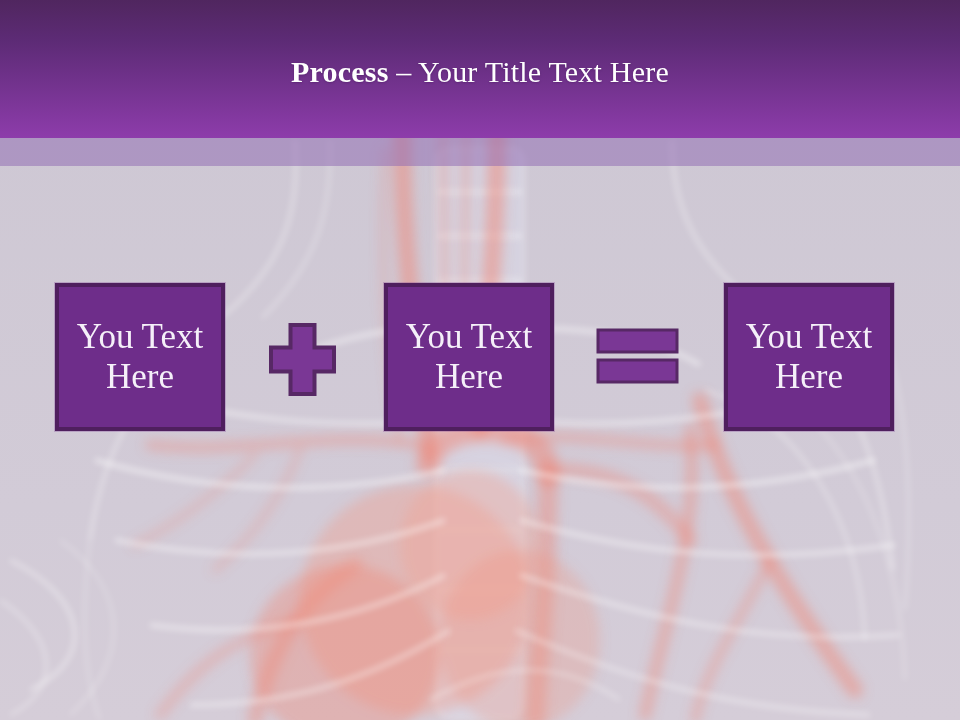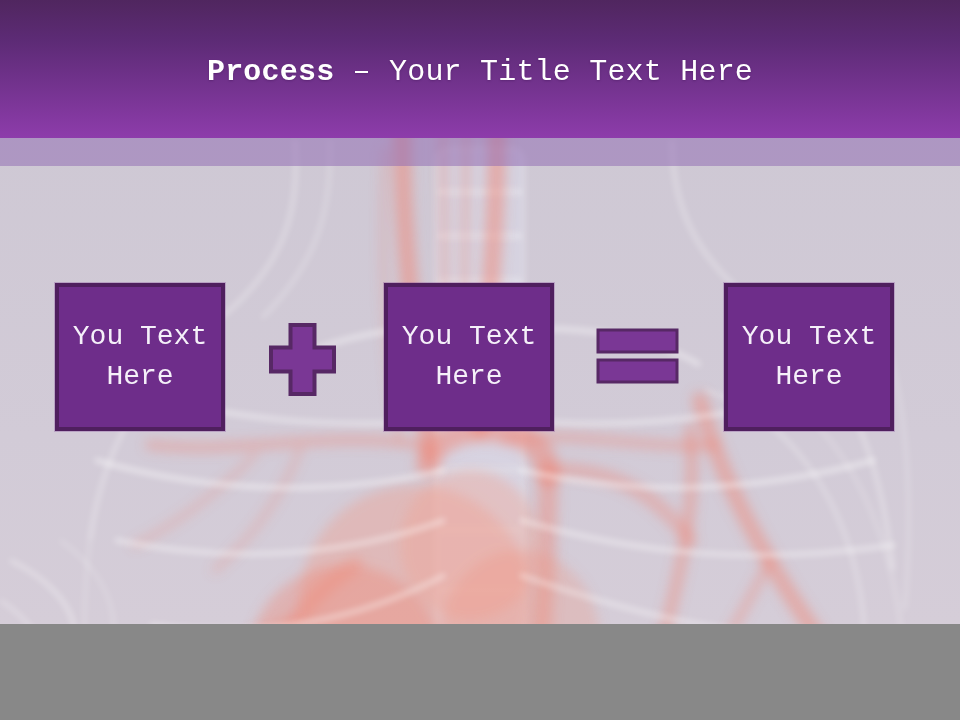--- a/index.html
+++ b/index.html
@@ -1,20 +1,20 @@
 <!DOCTYPE html>
 <html><head>
 <meta charset="utf-8">
 <style>
   html, body { margin: 0; padding: 0; background: #888; }
   .slide {
     position: relative;
-    width: 960px; height: 624px;
+    width: 960px; height: 720px;
     overflow: hidden;
-    font-family: Liberation Mono, monospace;
+    font-family: Liberation Serif, serif;
     background: linear-gradient(180deg, #cdc7d3 0%, #d2cbd7 70%, #d5cdd8 100%);
   }
   .bg-art {
     position: absolute; left: 0; top: 0; width: 960px; height: 720px;
     display: block;
   }
   .title-bar {
     position: absolute; left: 0; top: 0; width: 960px; height: 138px;
     background: linear-gradient(180deg, #50265f 0%, #5d2b76 30%, #8d3cab 100%);
     display: flex; align-items: center; justify-content: center;
@@ -32,21 +32,21 @@
   .process-box {
     position: absolute; top: 283px; width: 170px; height: 148px;
     box-sizing: border-box;
     background: #6e2d8a;
     border: 4px solid #4f1f5e;
     display: flex; align-items: center; justify-content: center;
     text-align: center;
     box-shadow: 0 0 0 1px rgba(110,45,138,0.25);
   }
   .process-box .box-label {
-    color: #f5f0f9; font-size: 28px; line-height: 40px;
+    color: #f5f0f9; font-size: 35px; line-height: 40px;
     padding: 0 1px;
   }
   .box-1 { left: 55px; }
   .box-2 { left: 384px; }
   .box-3 { left: 724px; }
   .op-plus   { position: absolute; left: 269px; top: 323px; width: 67px; height: 73px; }
   .op-equals { position: absolute; left: 596px; top: 328px; width: 83px; height: 58px; }
 </style>
 </head>
 <body>

